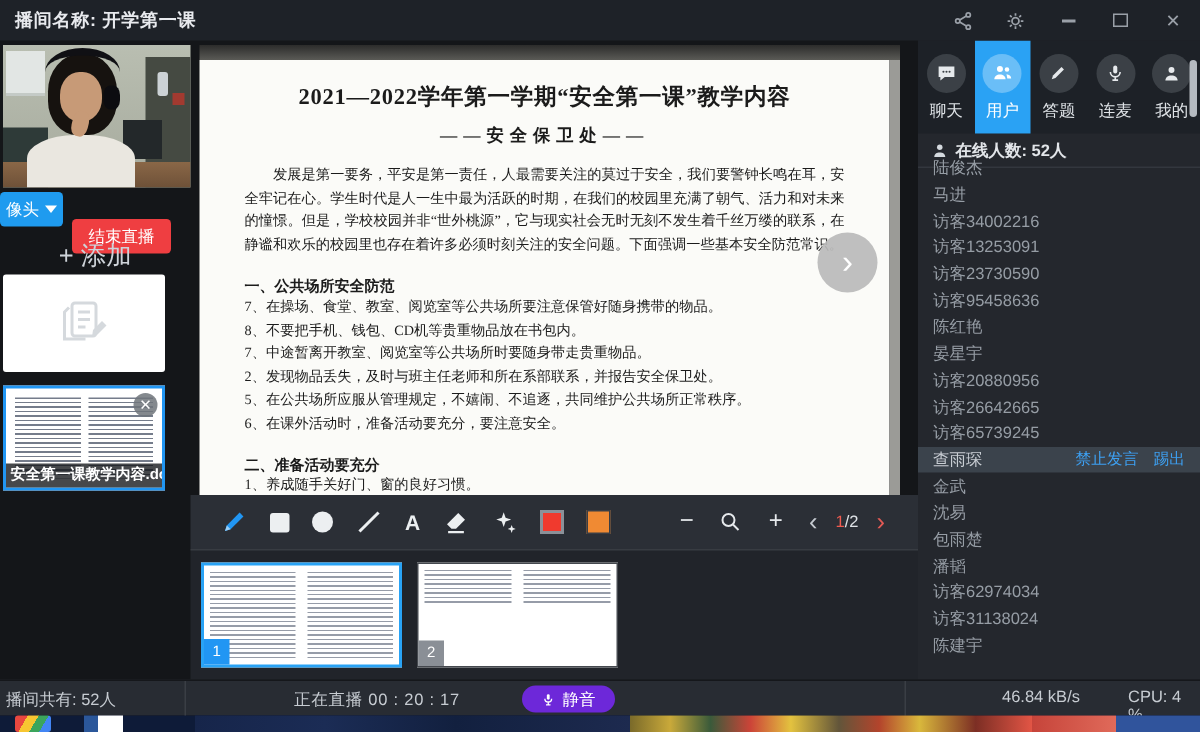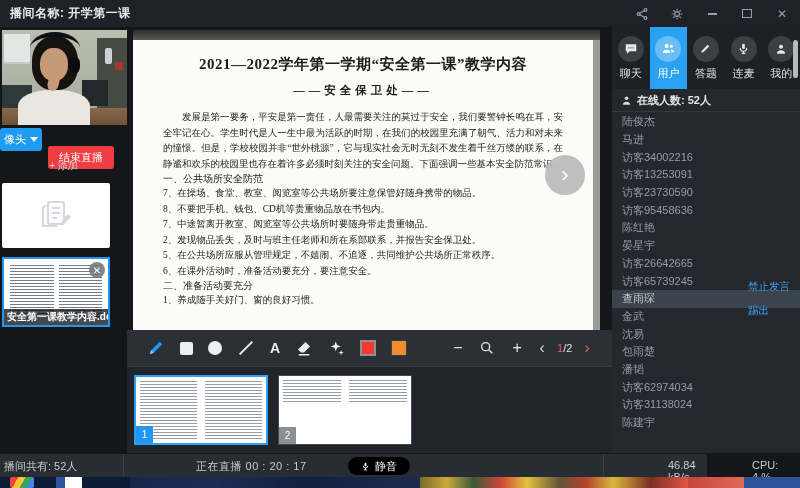--- a/index.html
+++ b/index.html
@@ -45,21 +45,21 @@
   .wc-shirt { position:absolute; left:16px; top:60px; width:72px; height:35px;
     background:#eae7e0; border-radius:45% 45% 0 0; }
 
   .btn { display:flex; align-items:center; justify-content:center; color:#fff;
     font-size:11px; border-radius:3px; cursor:pointer; }
   .cam-btn { position:absolute; left:0; top:128px; width:42px; height:23px; background:#1f9bef; gap:4px; }
   .caret { width:0; height:0; border-left:4px solid transparent; border-right:4px solid transparent;
     border-top:5px solid #fff; }
   .end-btn { position:absolute; left:48px; top:128px; width:66px; height:23px; background:#ef3e41;margin-top:18px; }
   .add-row { position:absolute; left:0; top:159px; width:127px; height:18px; text-align:center;
-    color:#ced3d9; font-size:10px; cursor:pointer; }
+    color:#ced3d9; font-size:17px; cursor:pointer; }
 
   .doc-placeholder { position:absolute; left:2px; top:183px; width:108px; height:65px;
     background:#fff; border-radius:2px; display:flex; align-items:center; justify-content:center; cursor:pointer; }
 
   .doc-thumb { position:absolute; left:2px; top:257px; width:108px; height:70px;
     background:#fff; border:2px solid #2196f3; cursor:pointer; }
   .minidoc { position:absolute; inset:2px; display:flex; gap:5px; padding:4px 4px; }
   .minicol { flex:1; background:
       repeating-linear-gradient(to bottom, rgba(70,80,100,.75) 0 1px, transparent 1px 3px); }
   .thumb-close { position:absolute; right:3px; top:3px; width:16px; height:16px; border-radius:50%;
@@ -72,21 +72,21 @@
   
   .doc-topgap { position:absolute; left:133px; top:30px; width:467px; height:10px;
     background:linear-gradient(#2c2c2b,#5a5a56); }
   .page { position:absolute; left:133px; top:40px; width:460px; height:292px; background:#fbfbf8;
     font-family:"Liberation Serif","DejaVu Serif",serif; color:#1b1b1b; overflow:hidden;
     padding:15px 30px 0 30px; }
   .page-scroll { position:absolute; left:593px; top:40px; width:7px; height:292px; background:#9b9b97; }
   .page-title { text-align:center; font-size:15px; font-weight:bold; letter-spacing:.5px; }
   .page-subtitle { text-align:center; font-size:11.5px; font-weight:bold; letter-spacing:4px; margin-top:9px; }
   .page-para { font-size:9.5px; line-height:15.5px; text-align:justify; text-indent:2em; margin-top:12px; }
-  .page-h { font-size:10px; font-weight:normal; }
+  .page-h { font-size:10px; font-weight:bold; margin-top:12px; }
   .page-item { font-size:9.5px; line-height:15.5px; }
   .next-circle { position:absolute; left:545px; top:155px; width:40px; height:40px; border-radius:50%;
     background:rgba(186,186,186,.92); color:#fff; display:flex; align-items:center; justify-content:center;
     font-size:22px; z-index:6; cursor:pointer; }
 
   
   .toolbar { position:absolute; left:127px; top:330px; width:485px; height:36px; background:#2b2f36;
     display:flex; align-items:center; padding:0 20px; z-index:8; }
   .tgroup { display:flex; align-items:center; gap:15px; }
   .tgroup2 { margin-left:46px; gap:17px; }
@@ -129,37 +129,37 @@
   .tab .ticon { width:26px; height:26px; border-radius:50%; background:#3b4046; display:flex;
     align-items:center; justify-content:center; color:#e6e9ec; }
   .tab .tlabel { font-size:11px; color:#dfe3e7; }
   .tab.active { background:#2aa2f4; }
   .tab.active .ticon { background:rgba(255,255,255,.30); color:#fff; }
   .tab.active .tlabel { color:#fff; }
 
   .online-row { position:absolute; left:0; top:62px; width:188px; height:23px; display:flex;
     align-items:center; gap:5px; padding:0 9px; color:#e2e5e9; font-size:11px; font-weight:bold;
     border-bottom:1px solid #33373e; }
-  .user-list { position:absolute; left:0; top:86px; width:188px; height:354px; overflow:hidden; }
+  .user-list { position:absolute; left:0; top:76px; width:188px; height:354px; overflow:hidden; }
   .user-row { height:17.7px; display:flex; align-items:center; padding:0 10px; font-size:11px;
     color:#969da5; cursor:pointer; }
   .user-row.highlight { background:#3b434c; color:#c9ced4; }
   .user-actions { margin-left:auto; display:flex; gap:10px; }
   .user-actions .action { color:#3da0f2; font-size:10.5px; cursor:pointer; }
   .rscroll { position:absolute; left:181px; top:13px; width:5px; height:38px; background:#b5bac0;
     border-radius:3px; cursor:pointer; }
 
   
-  .statusbar { position:absolute; left:0; top:453px; width:707px; height:24px; background:#282c33;
+  .statusbar { position:absolute; left:0; top:453px; width:800px; height:24px; background:#282c33;
     border-top:1px solid #15171b; color:#c7ccd2; font-size:11px; }
   .sb-room { position:absolute; left:4px; top:5px; }
   .sb-div1 { position:absolute; left:123px; top:0; width:1px; height:24px; background:#3a3e45; }
   .sb-live { position:absolute; left:196px; top:5px; letter-spacing:.5px; }
   .mute-pill { position:absolute; left:348px; top:3px; width:62px; height:18px; border-radius:9px;
-    background:#000000; color:#fff; font-size:11px; display:flex; align-items:center;
+    background:#6d28d9; color:#fff; font-size:11px; display:flex; align-items:center;
     justify-content:center; gap:5px; cursor:pointer; }
   .sb-div2 { position:absolute; left:603px; top:0; width:1px; height:24px; background:#3a3e45; }
   .sb-band { position:absolute; left:668px; top:5px; }
   .sb-cpu { position:absolute; left:752px; top:5px; }
 
   
   .desktop { position:absolute; left:0; top:477px; width:800px; height:11px; background:#0e1b38; }
   .dk { position:absolute; top:0; height:11px; }
   .dk-chrome { left:10px; width:24px; border-radius:2px;
     background:linear-gradient(120deg,#e8473f 0 28%,#f7c631 28% 52%,#3ba55c 52% 74%,#4285f4 74%); }
@@ -421,30 +421,34 @@
   </div>
         <div class="user-row">
     <span class="user-name">陈红艳</span>
 
   </div>
         <div class="user-row">
     <span class="user-name">晏星宇</span>
 
   </div>
         <div class="user-row">
+    <span class="user-name">访客20880956</span>
+
+  </div>
+        <div class="user-row">
     <span class="user-name">访客26642665</span>
 
   </div>
         <div class="user-row">
     <span class="user-name">访客65739245</span>
 
   </div>
         <div class="user-row highlight">
     <span class="user-name">查雨琛</span>
-    <span class="user-actions" style="display: flex; flex-direction: column;">
+    <span class="user-actions" style="display: flex;">
       <span class="action">禁止发言</span>
       <span class="action">踢出</span>
     </span>
   </div>
         <div class="user-row">
     <span class="user-name">金武</span>
 
   </div>
         <div class="user-row">
     <span class="user-name">沈易</span>

